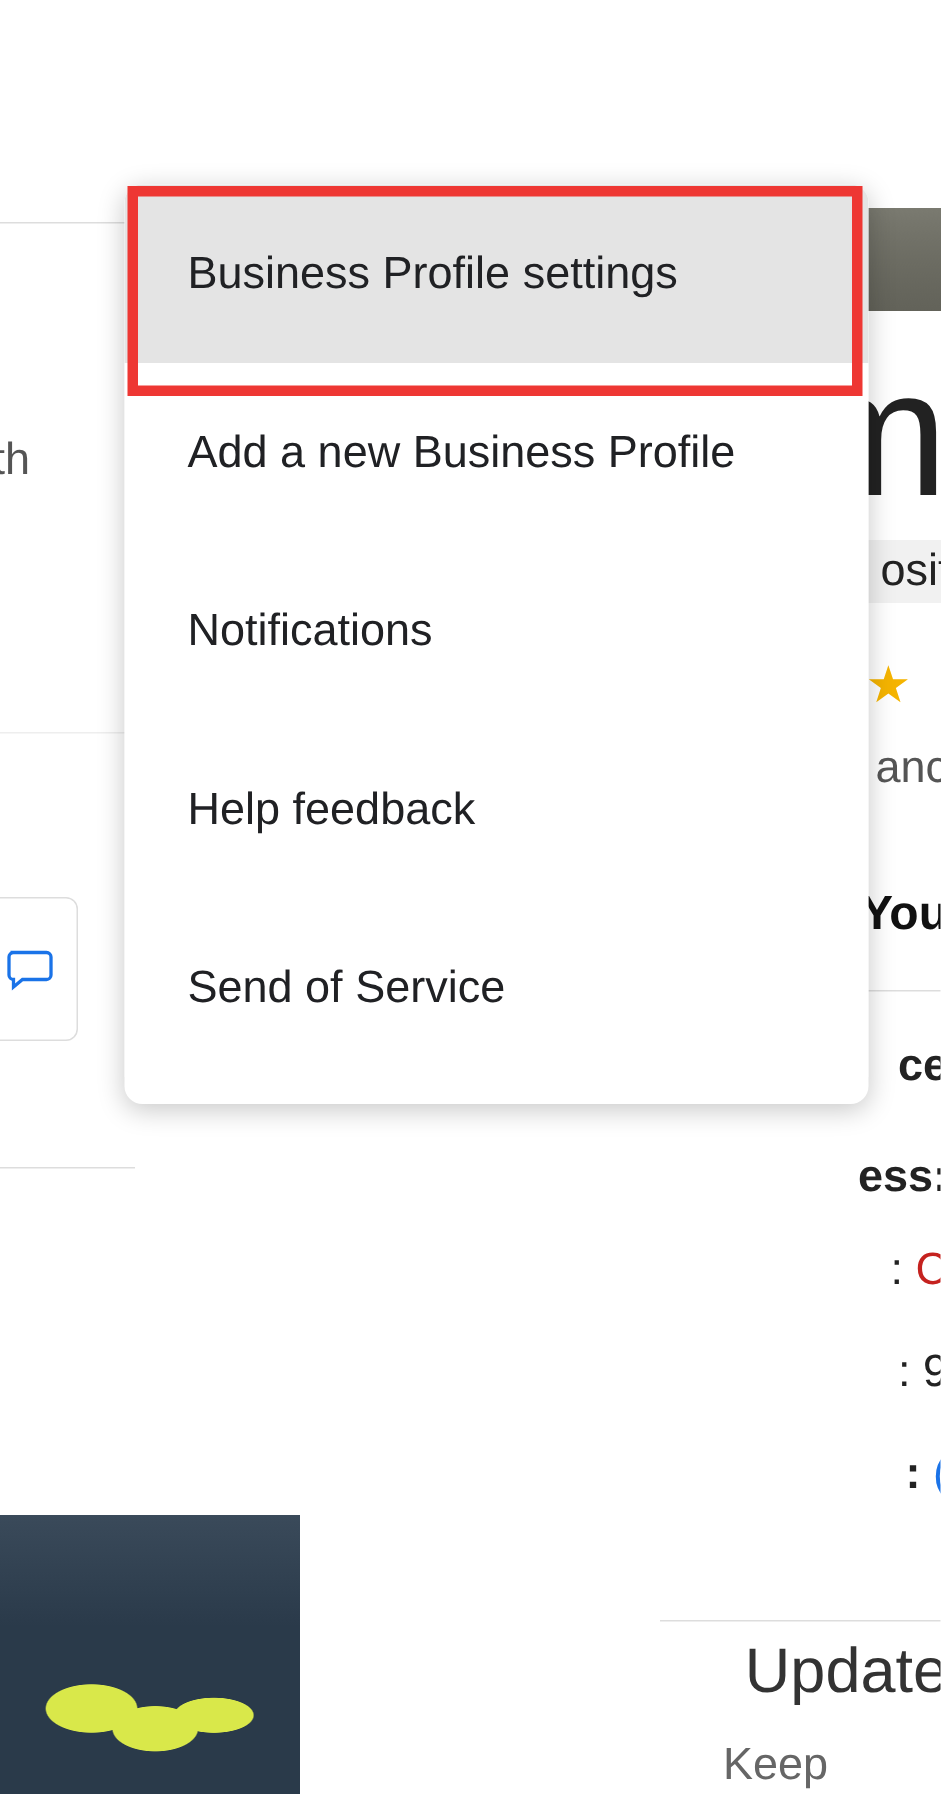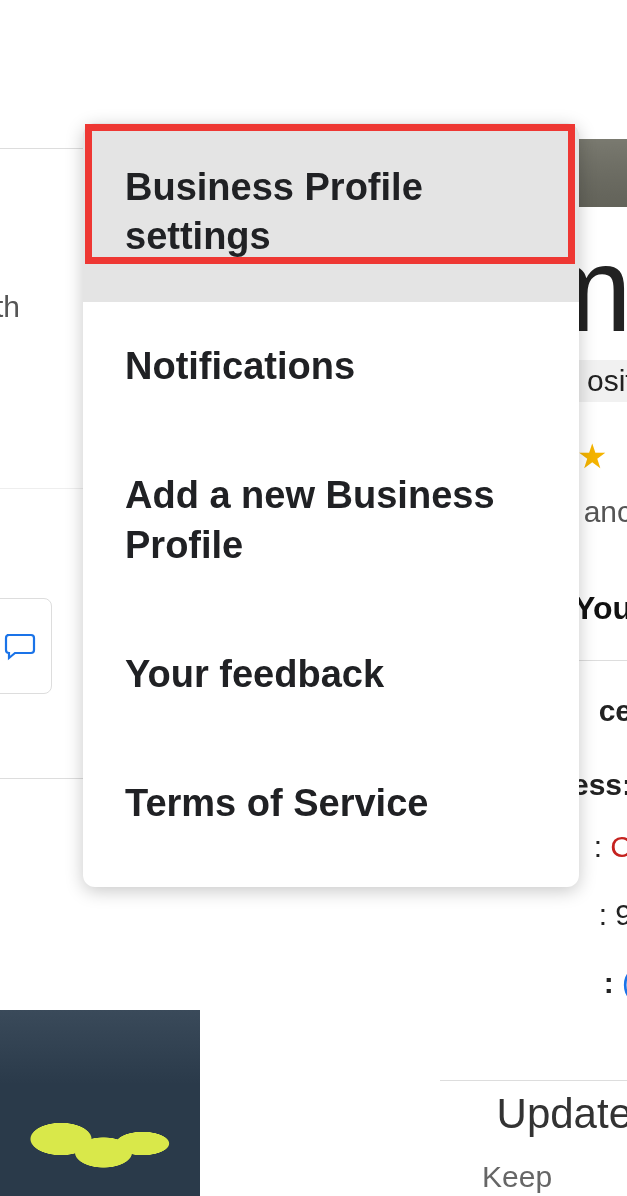--- a/index.html
+++ b/index.html
@@ -281,26 +281,25 @@
       background: #fff;
       border-radius: 12px;
       box-shadow: 0 4px 18px rgba(0,0,0,0.22);
       z-index: 10;
       padding-bottom: 18px;
       overflow: hidden;
     }
     
     .menu-item {
       padding: 40px 42px;
-      font-size: 38px;
+      font-size: 30px;
       color: #202124;
       background: #fff;
       cursor: pointer;
       line-height: 1.3;
-      font-weight: bold;
     }
     
     .menu-item.selected {
       background: #e4e4e4;
     }
     
     .highlight-box {
       position: absolute;
       top: 124px;
       left: 85px;
@@ -361,19 +360,19 @@
 <div class="small-dots-btn">
   <span class="three-dots small">
     <span class="dot"></span>
       <span class="dot"></span>
       <span class="dot"></span>
   </span>
 </div>
 
 <div class="dropdown">
   <div class="menu-item selected">Business Profile settings</div>
+  <div class="menu-item">Add a new Business Profile</div>
   <div class="menu-item">Notifications</div>
-  <div class="menu-item">Add a new Business Profile</div>
-  <div class="menu-item">Your feedback</div>
-  <div class="menu-item">Terms of Service</div>
+  <div class="menu-item">Help feedback</div>
+  <div class="menu-item">Send of Service</div>
 </div>
 
 <div class="highlight-box"></div>
 
 </body></html>

